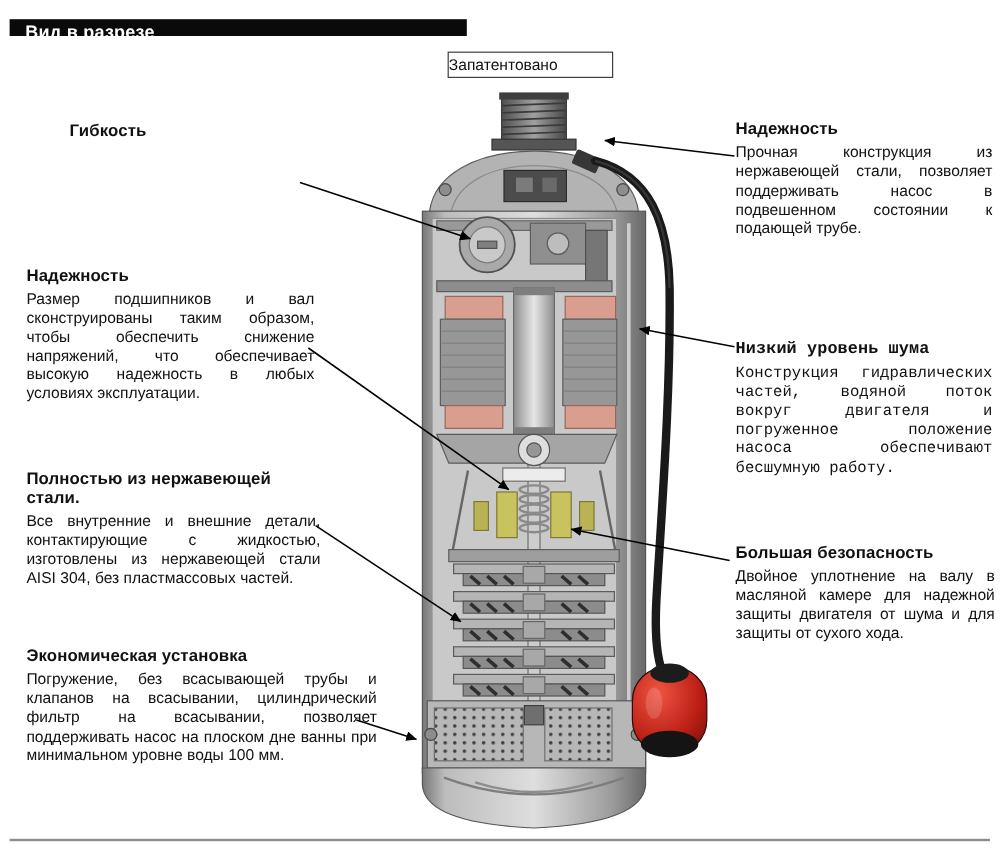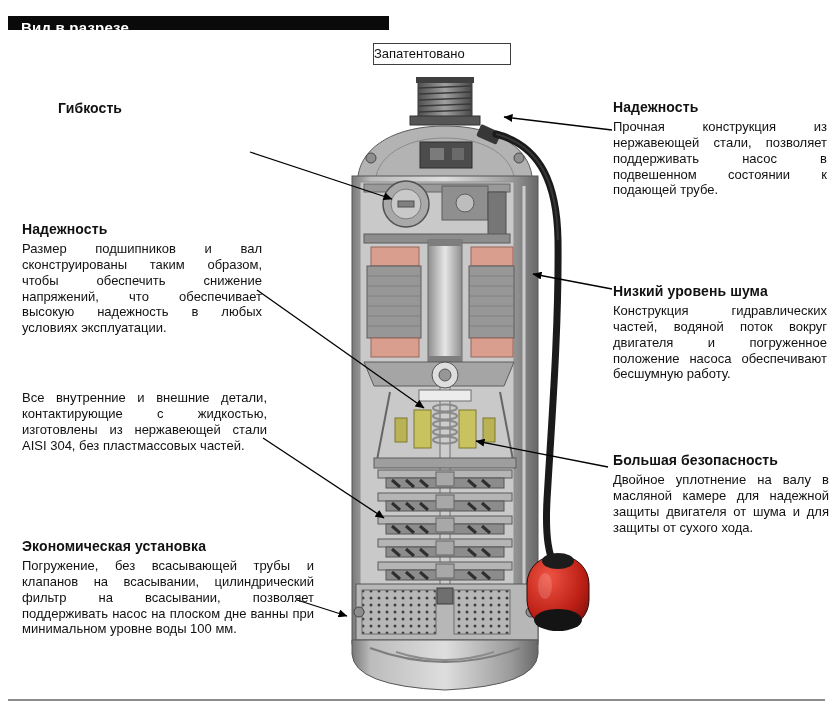--- a/index.html
+++ b/index.html
@@ -236,34 +236,35 @@
   <div class="ann" style="left:22px; top:100px; width:233px;margin-left:36px;">
     <div class="ann-title">Гибкость</div>
   </div>
 
   <div class="ann" style="left:22px; top:221px; width:240px;">
     <div class="ann-title">Надежность</div>
     <div class="ann-body">Размер подшипников и вал сконструированы таким образом, чтобы обеспечить снижение напряжений, что обеспечивает высокую надежность в любых условиях эксплуатации.</div>
   </div>
 
   <div class="ann" style="left:22px; top:390px; width:245px;">
+    <div class="ann-title">Полностью из нержавеющей стали.</div>
     <div class="ann-body">Все внутренние и внешние детали, контактирующие с жидкостью, изготовлены из нержавеющей стали AISI 304, без пластмассовых частей.</div>
   </div>
 
   <div class="ann" style="left:22px; top:538px; width:292px;">
     <div class="ann-title">Экономическая установка</div>
     <div class="ann-body">Погружение, без всасывающей трубы и клапанов на всасывании, цилиндрический фильтр на всасывании, позволяет поддерживать насос на плоском дне ванны при минимальном уровне воды 100 мм.</div>
   </div>
 
   <div class="ann" style="left:613px; top:99px; width:214px;">
     <div class="ann-title">Надежность</div>
     <div class="ann-body">Прочная конструкция из нержавеющей стали, позволяет поддерживать насос в подвешенном состоянии к подающей трубе.</div>
   </div>
 
-  <div class="ann" style="left:613px; top:283px; width:214px;">
+  <div class="ann" style="left:613px; top:283px; width:214px;font-family:Liberation Mono, monospace;">
     <div class="ann-title">Низкий уровень шума</div>
     <div class="ann-body">Конструкция гидравлических частей, водяной поток вокруг двигателя и погруженное положение насоса обеспечивают бесшумную работу.</div>
   </div>
 
   <div class="ann" style="left:613px; top:452px; width:216px;">
     <div class="ann-title">Большая безопасность</div>
     <div class="ann-body">Двойное уплотнение на валу в масляной камере для надежной защиты двигателя от шума и для защиты от сухого хода.</div>
   </div>
 
   <div class="bottom-rule"></div>

